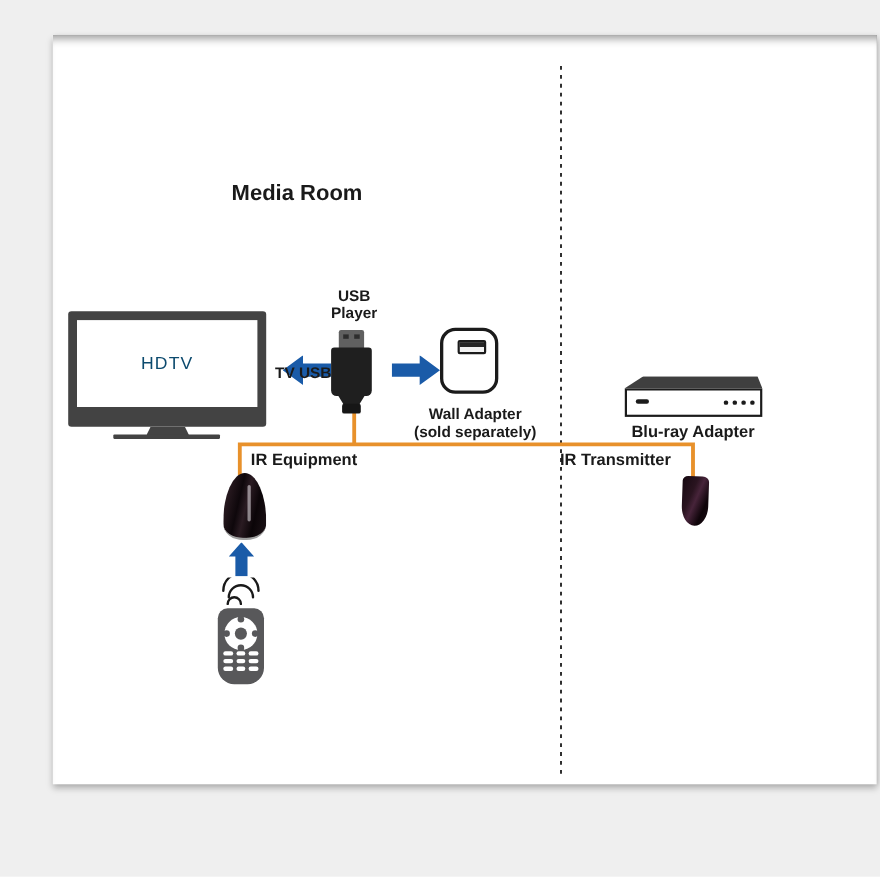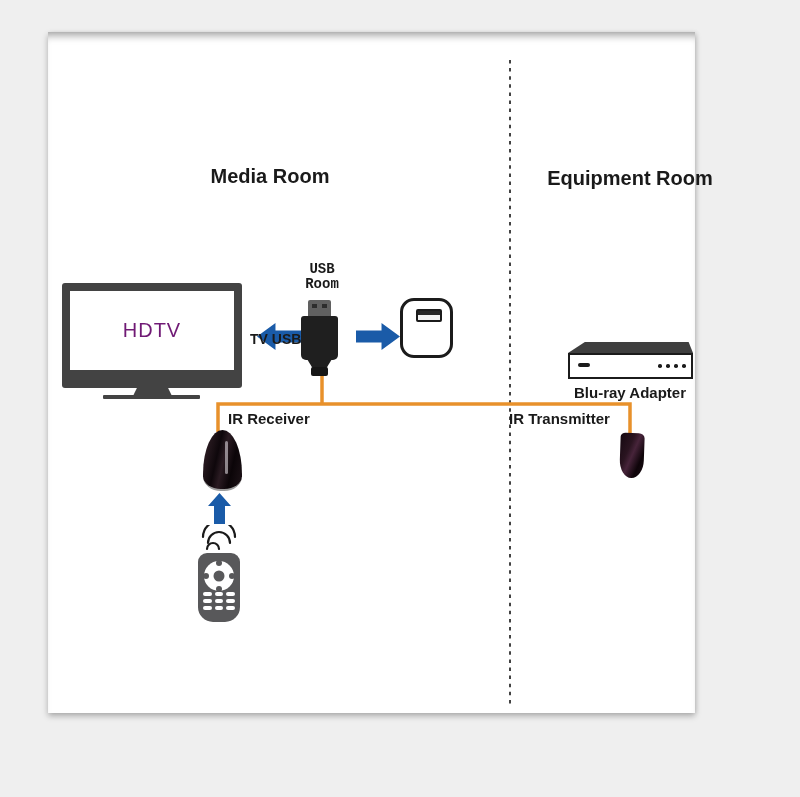--- a/index.html
+++ b/index.html
@@ -9,21 +9,21 @@
   *{box-sizing:border-box; margin:0; padding:0;}
   html,body{width:800px; height:797px;}
   body{
     background:var(--background);
     font-family:"Liberation Sans", sans-serif;
     color:var(--ink);
     position:relative;
     overflow:hidden;
   }
   .card{
-    position:absolute; left:48px; top:32px; width:647px; height:681px;
+    position:absolute; left:48px; top:32px; width:749px; height:681px;
     background:var(--card);
     box-shadow:0 3px 6px rgba(0,0,0,0.28), 2px 0 4px rgba(0,0,0,0.06),
                inset 0 9px 8px -6px rgba(0,0,0,0.40);
   }
   .abs{position:absolute;}
   .room-label{
     position:absolute; transform:translateX(-50%);
     font-size:20px; font-weight:bold; white-space:nowrap; color:var(--ink);
   }
   .dev-label{
@@ -36,21 +36,21 @@
 
   
   svg.overlay{position:absolute; left:0; top:0; width:683px; height:681px;}
   .divider-line{stroke:#222; stroke-width:1.7; stroke-dasharray:3.5 4.6;}
   .wire{stroke:var(--wire); stroke-width:3.5; fill:none; stroke-linejoin:miter;}
 
   
   .tv{left:14px; top:251px; width:180px; height:105px; background:var(--tv-frame); border-radius:3px;}
   .tv-screen{position:absolute; left:8px; top:8px; right:8px; bottom:18px; background:#fff;
     display:flex; align-items:center; justify-content:center;}
-  .tv-screen span{font-size:20px; letter-spacing:1px; color:#701a75;text-align:center;}
+  .tv-screen span{font-size:16px; letter-spacing:1px; color:#0c4a6e;text-align:center;}
   .tv-neck{left:85px; top:356px; width:39px; height:8px; background:var(--tv-frame);
     clip-path:polygon(10% 0,90% 0,100% 100%,0 100%);}
   .tv-base{left:55px; top:363px; width:97px; height:4px; background:var(--tv-frame); border-radius:1px;}
 
   
   .usb-metal{left:260px; top:268px; width:23px; height:17px; background:#606060; border-radius:2px 2px 0 0;}
   .usb-contact{position:absolute; top:4px; width:5px; height:4px; background:#2d2d2d;}
   .usb-body{left:253px; top:284px; width:37px; height:44px; background:#1f1f1f; border-radius:3px 3px 5px 5px;}
   .usb-taper{left:259px; top:327px; width:25px; height:9px; background:#1f1f1f;
     clip-path:polygon(0 0,100% 0,78% 100%,22% 100%);}
@@ -115,62 +115,65 @@
 
 <div class="card">
 
   <svg class="overlay" viewBox="0 0 683 681">
     <line class="divider-line" x1="462" y1="28" x2="462" y2="676"></line>
     <path class="wire" d="M170,400 L170,372 L582,372 L582,403"></path>
     <path class="wire" d="M274,343 L274,372"></path>
   </svg>
 
   <div class="room-label" style="left:222px; top:133px;">Media Room</div>
-  <div class="room-label" style="left:582px; top:135px;">Equipment Room</div>
 
   <div class="abs tv">
     <div class="tv-screen">
       <span>HDTV</span>
     </div>
   </div>
   <div class="abs tv-neck"></div>
   <div class="abs tv-base"></div>
 
-  <div class="small-label center-label" style="left:274px; top:230px; line-height:15px;font-family:Liberation Mono, monospace;">
+  <div class="small-label center-label" style="left:274px; top:230px; line-height:15px;">
     <div>USB</div>
-    <div>Room</div>
+    <div>Player</div>
   </div>
 
   <div class="abs usb-metal">
     <span class="usb-contact" style="left:4px;"></span>
     <span class="usb-contact" style="right:4px;"></span>
   </div>
   <div class="abs usb-body"></div>
   <div class="abs usb-taper"></div>
   <div class="abs usb-collar"></div>
 
   <div class="abs arrow-left"></div>
   <div class="abs arrow-right"></div>
   <div class="small-label" style="left:202px; top:299px;">TV USB</div>
 
   <div class="abs adapter">
     <div class="adapter-slot"></div>
+  </div>
+  <div class="small-label center-label" style="left:384px; top:336px; line-height:16px;">
+    <div>Wall Adapter</div>
+    <div>(sold separately)</div>
   </div>
 
   <div class="abs br-top"></div>
   <div class="abs br-front">
     <span class="br-slot"></span>
     <span class="br-dot" style="left:88px;"></span>
     <span class="br-dot" style="left:96px;"></span>
     <span class="br-dot" style="left:104px;"></span>
     <span class="br-dot" style="left:112px;"></span>
   </div>
   <div class="dev-label center-label" style="left:582px; top:352px;">Blu-ray Adapter</div>
 
-  <div class="dev-label" style="left:180px; top:378px;">IR Receiver</div>
+  <div class="dev-label" style="left:180px; top:378px;">IR Equipment</div>
   <div class="abs dome">
     <div class="dome-highlight"></div>
   </div>
 
   <div class="dev-label" style="left:461px; top:378px;">IR Transmitter</div>
   <div class="abs transmitter"></div>
 
   <div class="abs arrow-up"></div>
 
   <svg class="abs waves" viewBox="0 0 38 28">

